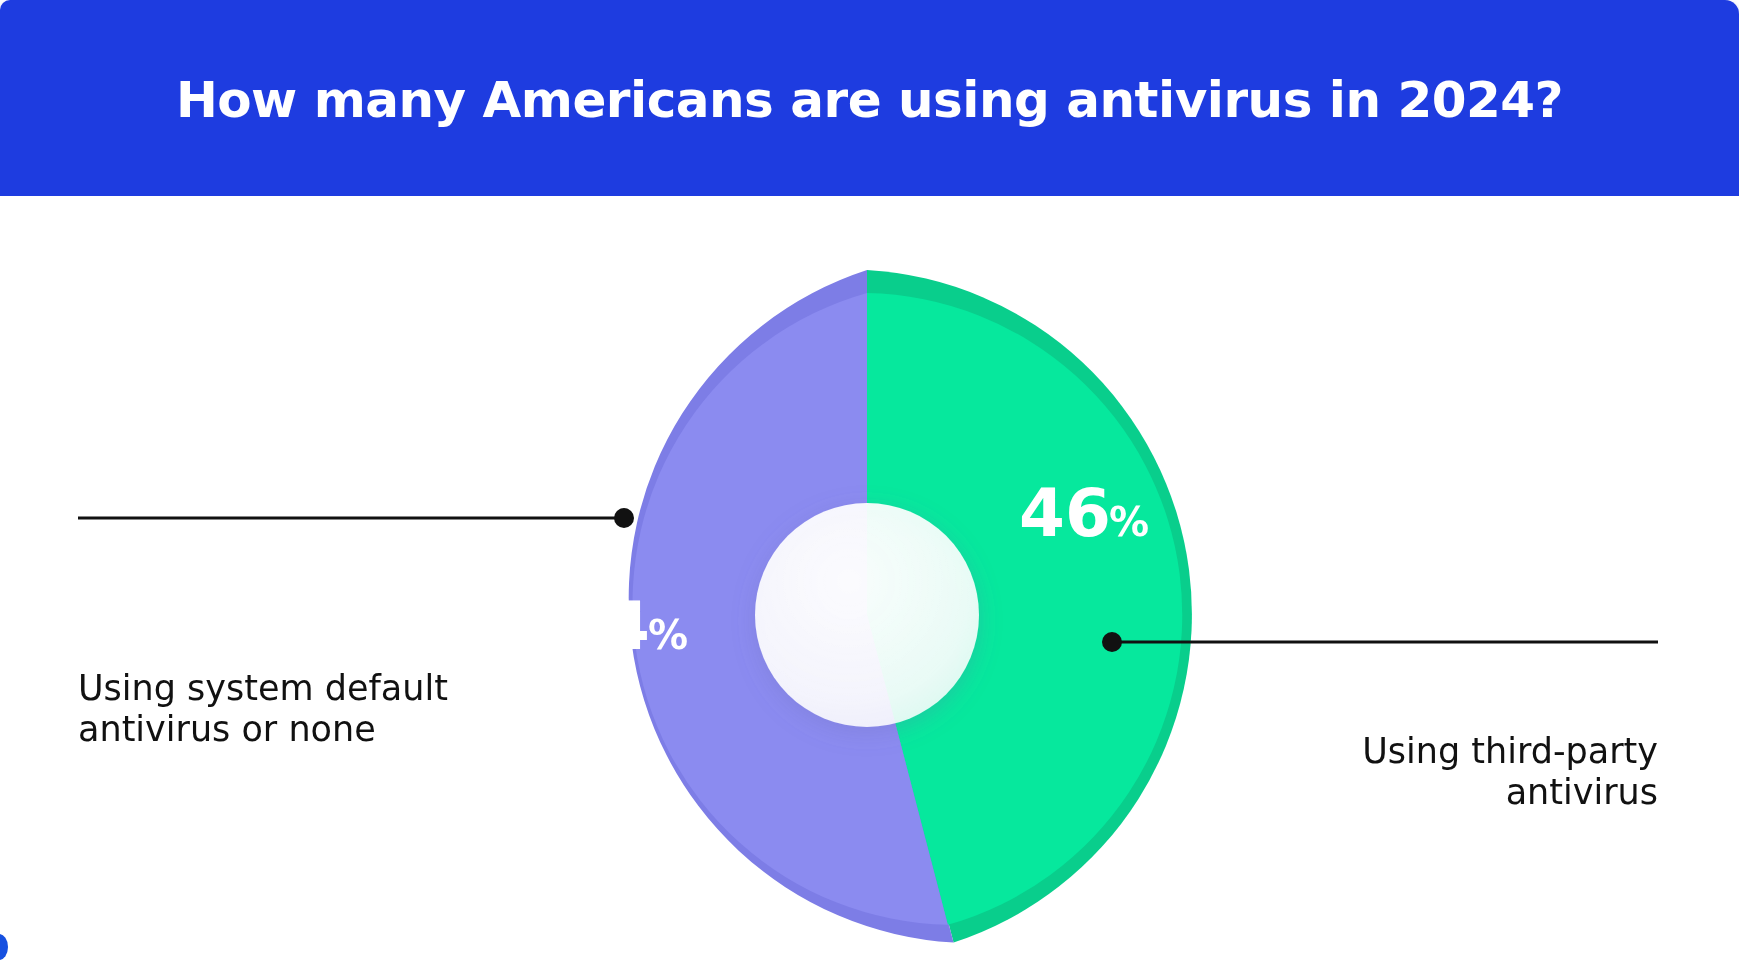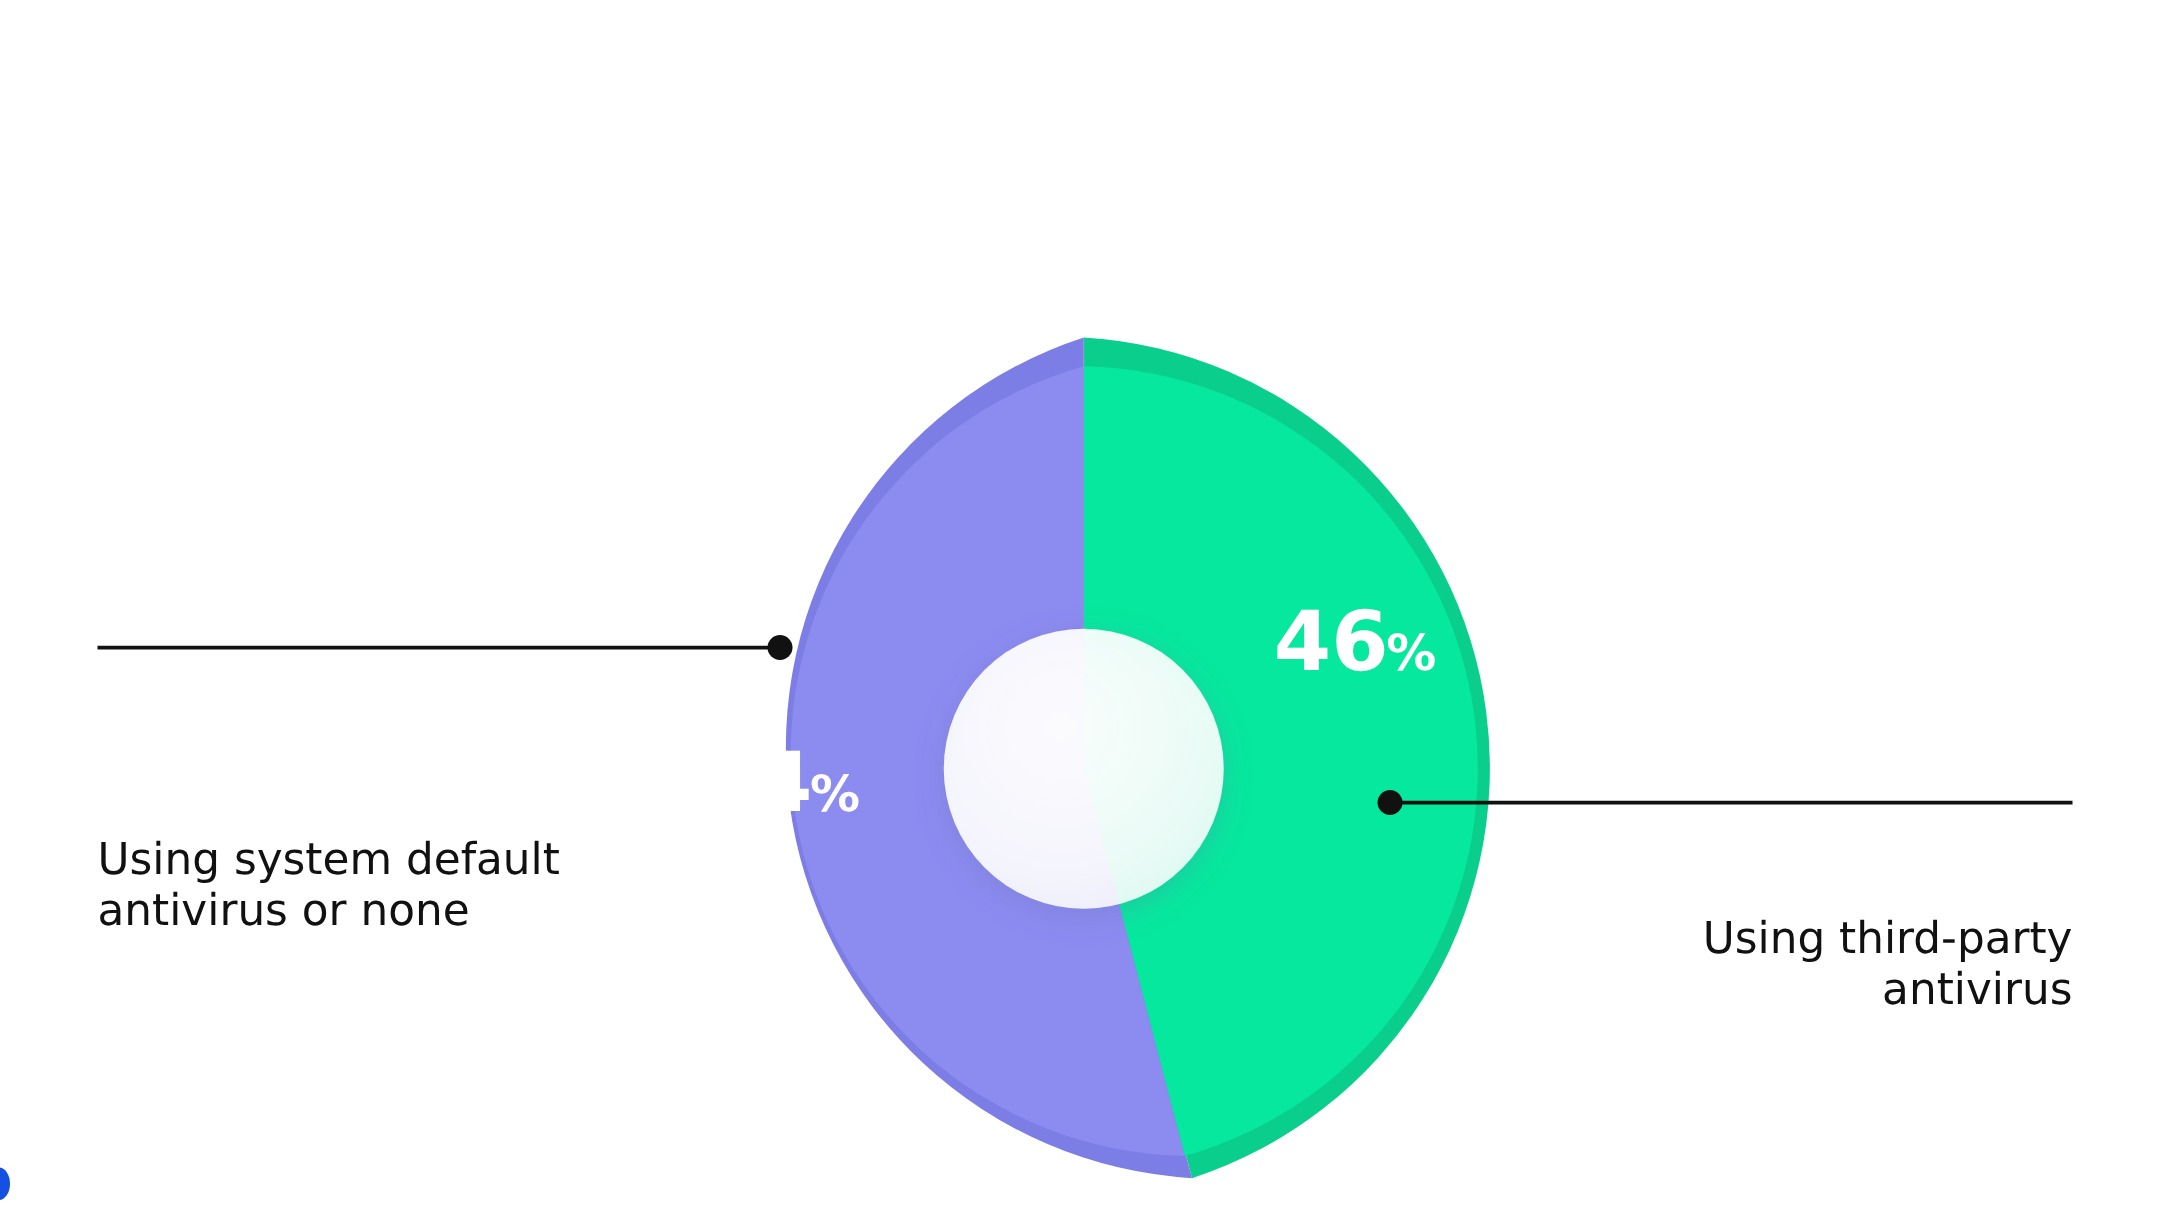--- a/index.html
+++ b/index.html
@@ -93,20 +93,23 @@
     height: 26px;
     border-radius: 50%;
     background: #1650E0;
   }
 </style>
 </head>
 <body>
 
 <div id="stage">
 
+  <div id="header-banner">
+    <div id="header-title">How many Americans are using antivirus in 2024?</div>
+  </div>
 
   <div id="chart-area">
 
     <svg id="pie-svg" viewBox="0 0 1739 777">
       <defs>
         <radialGradient id="holeGrad" cx="42%" cy="35%" r="72%">
           <stop offset="0%" stop-color="#ffffff" stop-opacity="0.97"></stop>
           <stop offset="75%" stop-color="#ffffff" stop-opacity="0.90"></stop>
           <stop offset="100%" stop-color="#ffffff" stop-opacity="0.84"></stop>
         </radialGradient>

